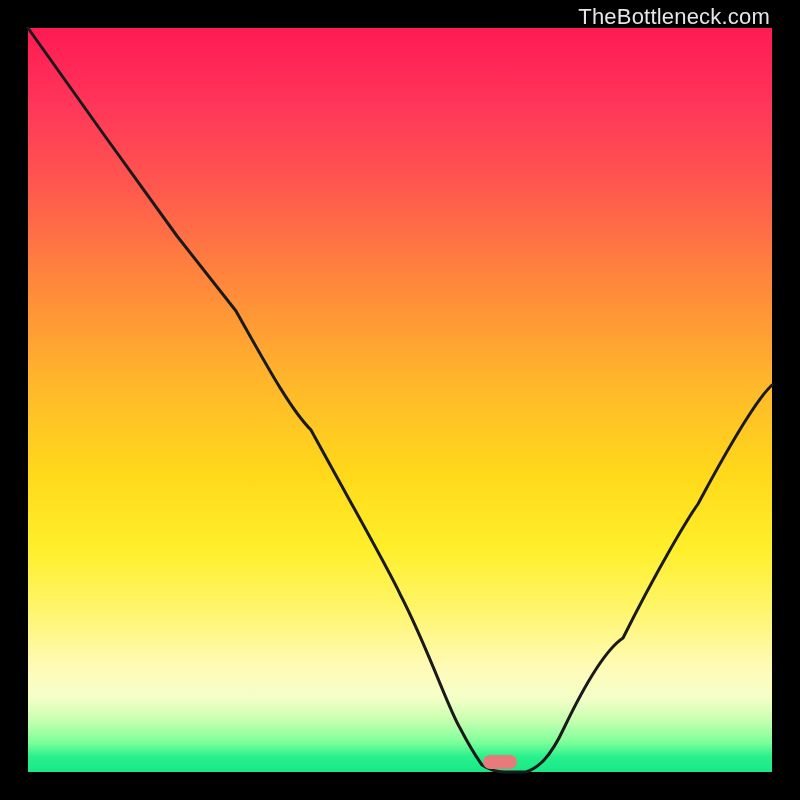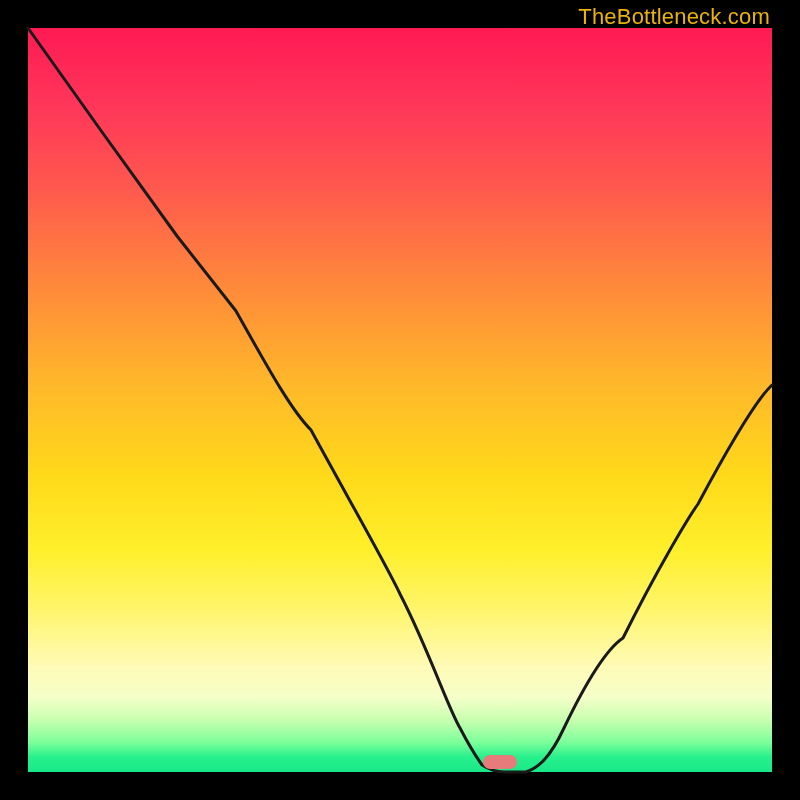--- a/index.html
+++ b/index.html
@@ -41,21 +41,21 @@
       #c8ffb0 93%,
       #7dff9a 96%,
       #27f08c 98%,
       #18e888 100%
     );
   }
   .watermark {
     position: absolute;
     top: 4px;
     right: 30px;
-    color: #eab308;
+    color: #e5e5e5;
     font-size: 22px;
     font-weight: 500;
     letter-spacing: 0.2px;
     white-space: nowrap;
   }
   svg.curve {
     position: absolute;
     left: 0;
     top: 0;
     width: 744px;

